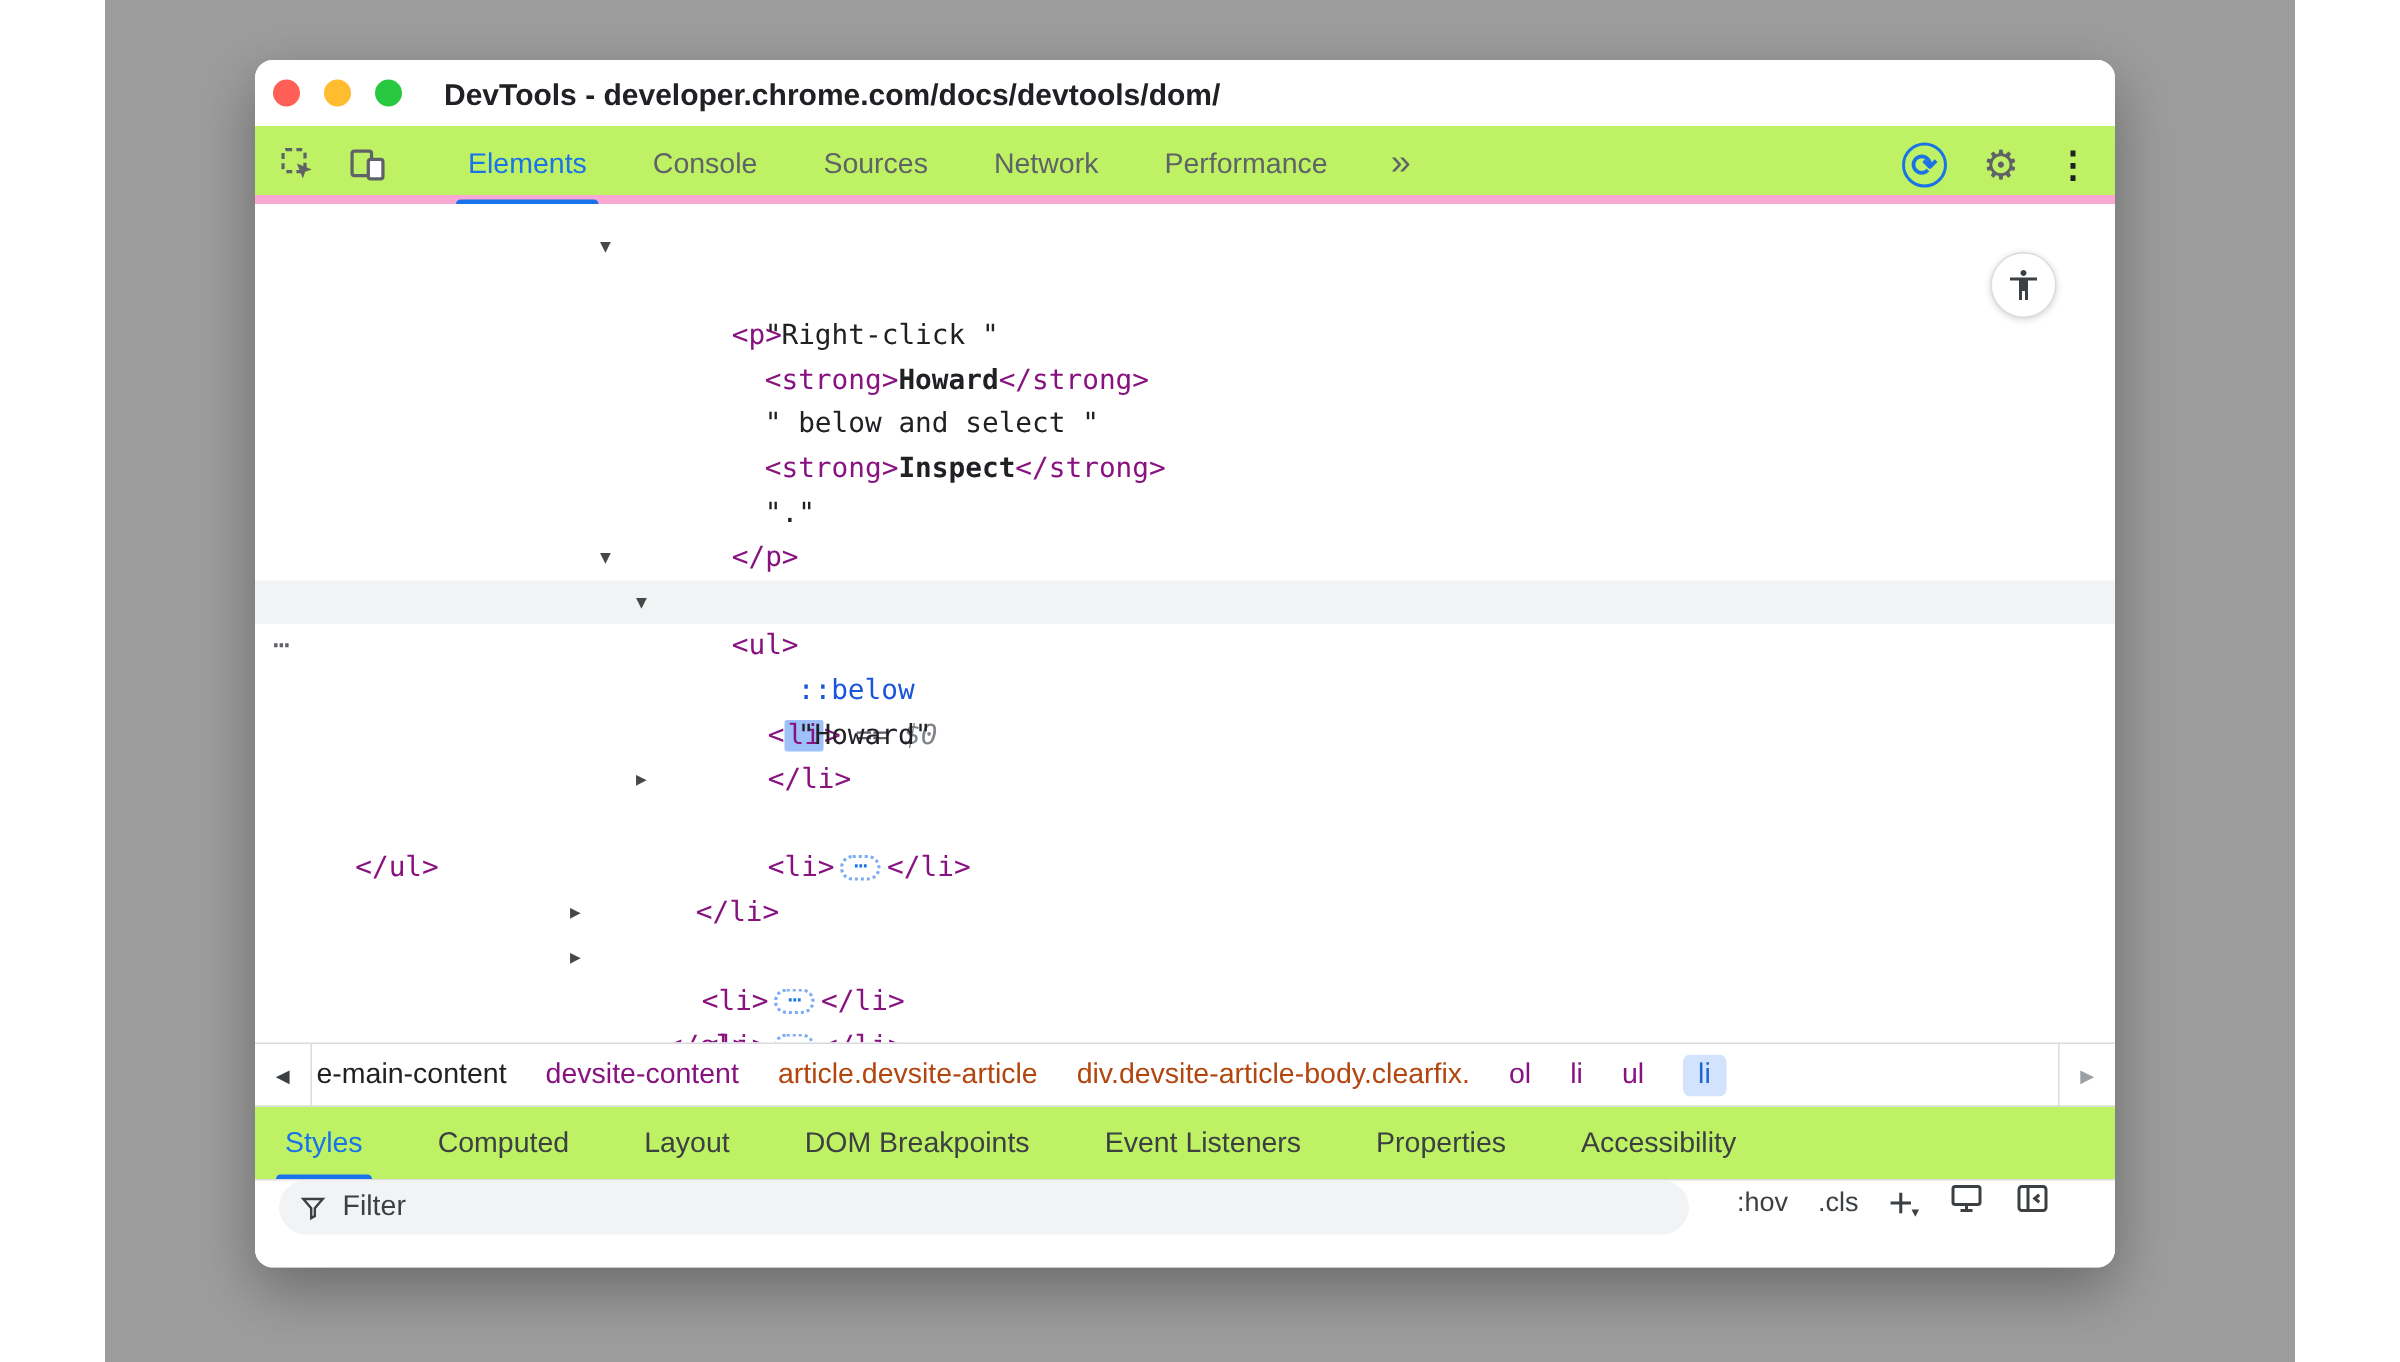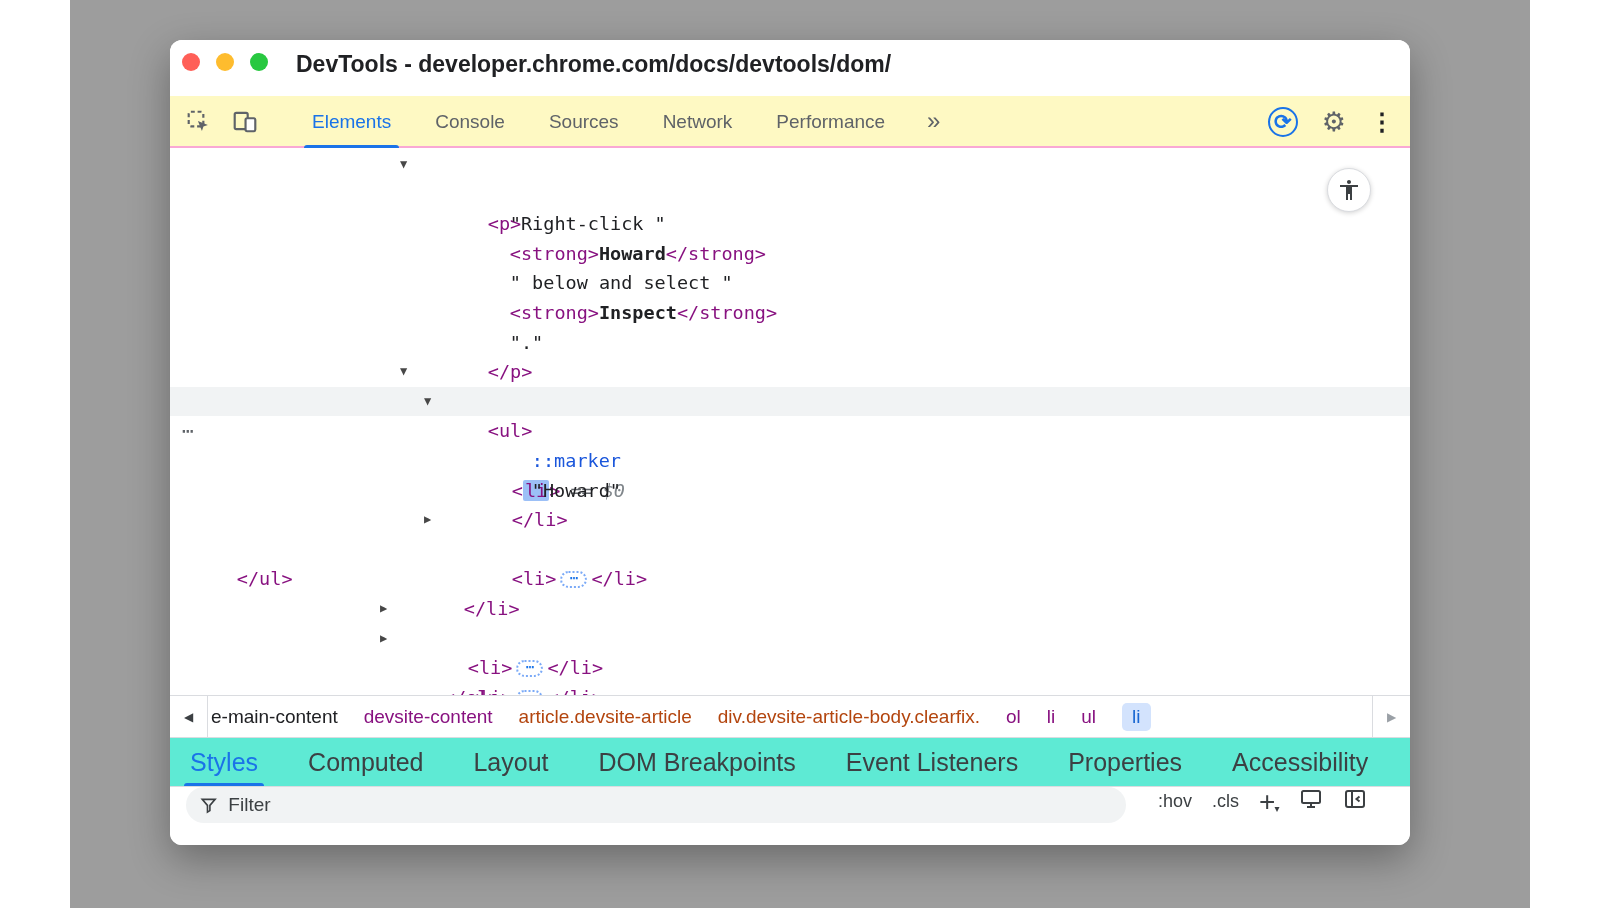--- a/index.html
+++ b/index.html
@@ -9,24 +9,24 @@
 
   .window { position:absolute; left:170px; top:40px; width:1240px; height:805px; background:#fff;
             border-radius:12px; box-shadow:0 14px 40px rgba(0,0,0,.33); overflow:hidden; }
 
   
   .titlebar { position:absolute; top:0; left:0; right:0; height:44px; background:#fff; }
   .tl { position:absolute; top:13px; width:18px; height:18px; border-radius:50%; }
   .tl.red { left:12px; background:#ff5f57; }
   .tl.yellow { left:46px; background:#febc2e; }
   .tl.green { left:80px; background:#28c840; }
-  .title { position:absolute; left:126px; top:0; height:44px; line-height:48px; font-size:23px; font-weight:700; color:#202124; }
-
-  
-  .toolbar { position:absolute; top:56px; left:0; right:0; height:52px; border-bottom:2px solid #f9a8d4; background:#fef9c3; }
+  .title { position:absolute; left:126px; top:0; height:44px; line-height:48px; font-size:20px; font-weight:700; color:#202124; }
+
+  
+  .toolbar { position:absolute; top:44px; left:0; right:0; height:52px; border-bottom:6px solid #f9a8d4; background:#bef264; }
   .tb-icon { position:absolute; top:13px; width:26px; height:26px; display:flex; align-items:center; justify-content:center; }
   .tb-icon.inspect { left:16px; }
   .tb-icon.device { left:62px; }
   .tabs { position:absolute; left:140px; top:0; height:52px; display:flex; gap:40px; align-items:stretch; }
   .tab { position:relative; font-size:19px; color:#5f6368; line-height:52px; padding:0 2px; cursor:default; }
   .tab.active { color:#1a73e8; }
   .tab .underline { position:absolute; left:-6px; right:-6px; bottom:0; height:3px; background:#1a73e8; border-radius:3px 3px 0 0; }
   .more-tabs { font-size:24px; color:#5f6368; line-height:50px; }
   .tb-right { position:absolute; right:16px; top:0; height:52px; display:flex; align-items:center; gap:24px; }
   .sync { font-size:21px; color:#1a73e8; width:30px; height:30px; border:2.5px solid #1a73e8; border-radius:50%;
@@ -63,21 +63,21 @@
                font-size:12px; color:#3c4043; border-right:1px solid #dadce0; }
   .crumb-btn.right { border-right:none; border-left:1px solid #dadce0; color:#9aa0a6; }
   .crumb-list { display:flex; gap:26px; align-items:center; padding-left:3px; flex:1; overflow:hidden; white-space:nowrap; }
   .crumb.dark { color:#202124; }
   .crumb.maroon { color:#881280; }
   .crumb.orange { color:#b3450e; }
   .crumb.selected { background:#d3e3fd; color:#1967d2; padding:3px 10px; border-radius:5px; }
 
   
   .panel-tabs { position:absolute; top:697px; left:0; right:0; height:49px; border-top:1px solid #dadce0;
-                display:flex; gap:46px; padding-left:18px; font-size:25px; color:#3c4043; background:#5eead4; }
+                display:flex; gap:46px; padding-left:18px; font-size:19px; color:#3c4043; background:#bef264; }
   .ptab { position:relative; line-height:49px; padding:0 2px; }
   .ptab.active { color:#1a73e8; }
   .ptab .underline { position:absolute; left:-4px; right:-4px; bottom:0; height:3px; background:#1a73e8; border-radius:3px 3px 0 0; }
 
   
   .filterbar { position:absolute; top:746px; left:0; right:0; height:59px; border-top:1px solid #dadce0;
                display:flex; align-items:flex-start; padding:0 16px; background:#fff; }
   .filter-pill { width:940px; height:36px; background:#f1f3f4; border-radius:18px; display:flex; align-items:center;
                  padding:0 13px; gap:10px; flex:none; }
   .filter-input { border:none; background:transparent; outline:none; font-size:19px; color:#202124; width:100%;
@@ -164,21 +164,21 @@
     <div class="row" style="padding-left:251px">
       <span class="arw" style="left:230px">▼</span>
       <span class="tag">&lt;ul&gt;</span>
     </div>
     <div class="row selrow" style="padding-left:275px">
       <span class="more3">⋯</span>
       <span class="arw" style="left:254px">▼</span>
       <span class="tag">&lt;</span><span class="selname">li</span><span class="tag">&gt;</span><span class="eq">==</span><span class="dz">$0</span>
     </div>
     <div class="row" style="padding-left:295px">
-      <span class="pseudo">::marker</span>
+      <span class="pseudo">::below</span>
     </div>
     <div class="row" style="padding-left:295px">
       <span class="str">"Howard"</span>
     </div>
     <div class="row" style="padding-left:275px">
       <span class="tag">&lt;/li&gt;</span>
     </div>
     <div class="row" style="padding-left:275px">
       <span class="arw" style="left:254px">▶</span>
       <span class="tag">&lt;li&gt;</span><span class="pill">⋯</span><span class="tag">&lt;/li&gt;</span>

